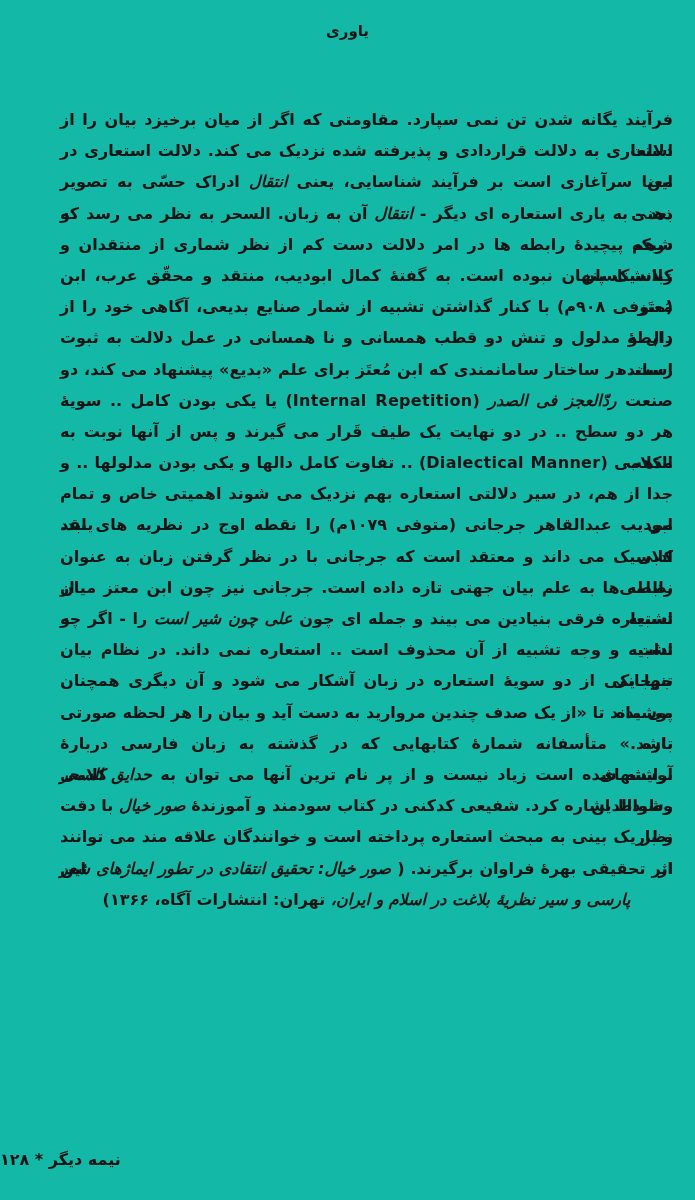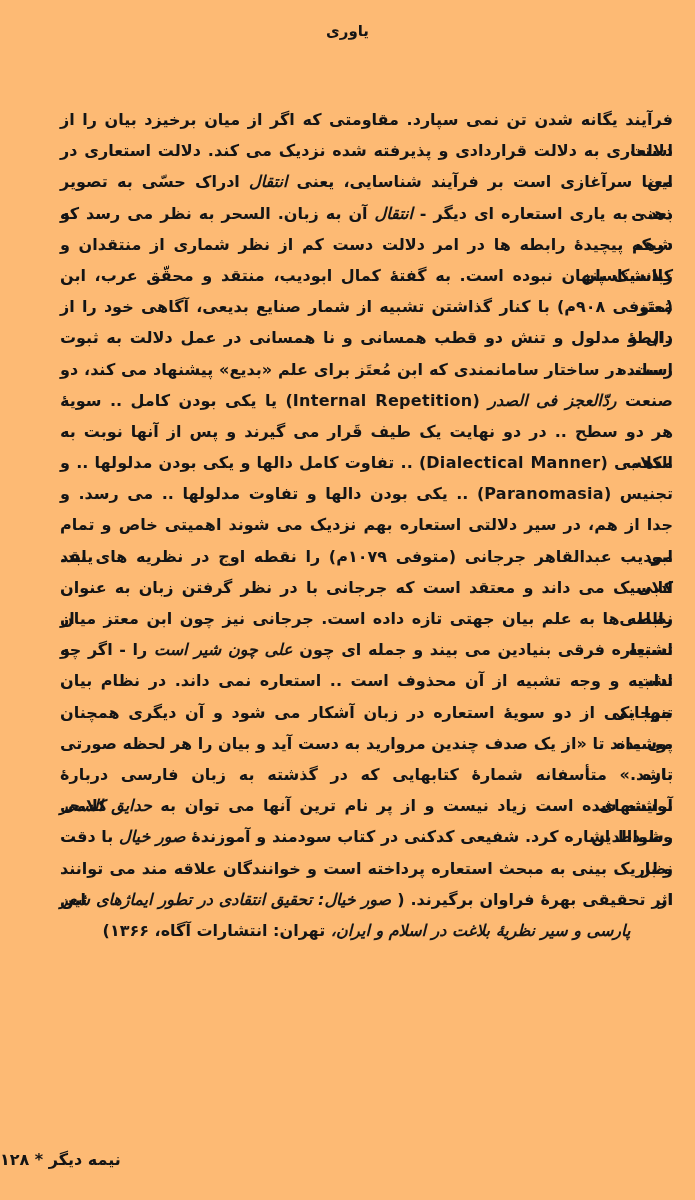--- a/index.html
+++ b/index.html
@@ -1,18 +1,18 @@
 <!DOCTYPE html>
 <html lang="fa"><head>
 <meta charset="utf-8">
 <style>
   html,body { margin:0; padding:0; background:#ffffff; }
   .page {
     position:relative; width:695px; height:1200px; margin:0 auto;
-    background:#fdba74; color:#151515; overflow:hidden;
+    background:#14b8a6; color:#151515; overflow:hidden;
     font-family:"DejaVu Sans", sans-serif;
   }
   .header {
     position:absolute; top:22px; left:0; right:0;
     text-align:center; direction:rtl;
     font-size:15px; font-weight:bold; letter-spacing:0.5px;
   }
   .body-block {
     position:absolute; top:104px; right:22px; left:20px;
     direction:rtl;
@@ -47,21 +47,20 @@
       <div class="tline"><span>معنا سرآغازی است بر فرآیند شناسایی، یعنی </span><span class="it">انتقال</span><span> ادراک حسّی به تصویر ذهنی و</span></div>
       <div class="tline"><span>بعد - به یاری استعاره ای دیگر - </span><span class="it">انتقال</span><span> آن به زبان. السحر به نظر می رسد که شبکه</span></div>
       <div class="tline"><span>درهم پیچیدهٔ رابطه ها در امر دلالت دست کم از نظر شماری از منتقدان و زبانشناسان</span></div>
       <div class="tline"><span>کلاسیک پنهان نبوده است. به گفتهٔ کمال ابودیب، منتقد و محقّق عرب، ابن مُعتَز</span></div>
       <div class="tline"><span>(متوفی ۹۰۸م) با کنار گذاشتن تشبیه از شمار صنایع بدیعی، آگاهی خود را از رابطهٔ</span></div>
       <div class="tline"><span>دال و مدلول و تنش دو قطب همسانی و نا همسانی در عمل دلالت به ثبوت رسانده</span></div>
       <div class="tline"><span>است. در ساختار سامانمندی که ابن مُعتَز برای علم «بدیع» پیشنهاد می کند، دو</span></div>
       <div class="tline"><span>صنعت </span><span class="it">ردّالعجز فی الصدر</span><span> </span><span dir="ltr" class="lat">(Internal Repetition)</span><span> یا یکی بودن کامل .. سویهٔ</span></div>
       <div class="tline"><span>هر دو سطح .. در دو نهایت یک طیف قَرار می گیرند و پس از آنها نوبت به مذهب</span></div>
       <div class="tline"><span>الکلامی </span><span dir="ltr" class="lat">(Dialectical Manner)</span><span> .. تفاوت کامل دالها و یکی بودن مدلولها .. و</span></div>
-      <div class="tline"><span>تجنیس </span><span dir="ltr" class="lat">(Paranomasia)</span><span> .. یکی بودن دالها و تفاوت مدلولها .. می رسد. و</span></div>
       <div class="tline"><span>جدا از هم، در سیر دلالتی استعاره بهم نزدیک می شوند اهمیتی خاص و تمام می یابد.</span></div>
       <div class="tline"><span>ابودیب عبدالقاهر جرجانی (متوفی ۱۰۷۹م) را نقطه اوج در نظریه های نقد ادبی</span></div>
       <div class="tline"><span>کلاسیک می داند و معتقد است که جرجانی با در نظر گرفتن زبان به عنوان نظامی از</span></div>
       <div class="tline"><span>رابطه ها به علم بیان جهتی تازه داده است. جرجانی نیز چون ابن معتز میان تشبیه و</span></div>
       <div class="tline"><span>استعاره فرقی بنیادین می بیند و جمله ای چون </span><span class="it">علی چون شیر است</span><span> را - اگر چه ادات</span></div>
       <div class="tline"><span>تشبیه و وجه تشبیه از آن محذوف است .. استعاره نمی داند. در نظام بیان جرجانی</span></div>
       <div class="tline"><span>تنها یکی از دو سویهٔ استعاره در زبان آشکار می شود و آن دیگری همچنان پوشیده</span></div>
       <div class="tline"><span>می ماند تا «از یک صدف چندین مروارید به دست آید و بیان را هر لحظه صورتی تازه</span></div>
       <div class="tline"><span>باشد.» متأسفانه شمارهٔ کتابهایی که در گذشته به زبان فارسی دربارهٔ آرایشهای کلامی</span></div>
       <div class="tline"><span>نوشته شده است زیاد نیست و از پر نام ترین آنها می توان به </span><span class="it">حدایق السحر</span><span> رشیدالدین</span></div>

